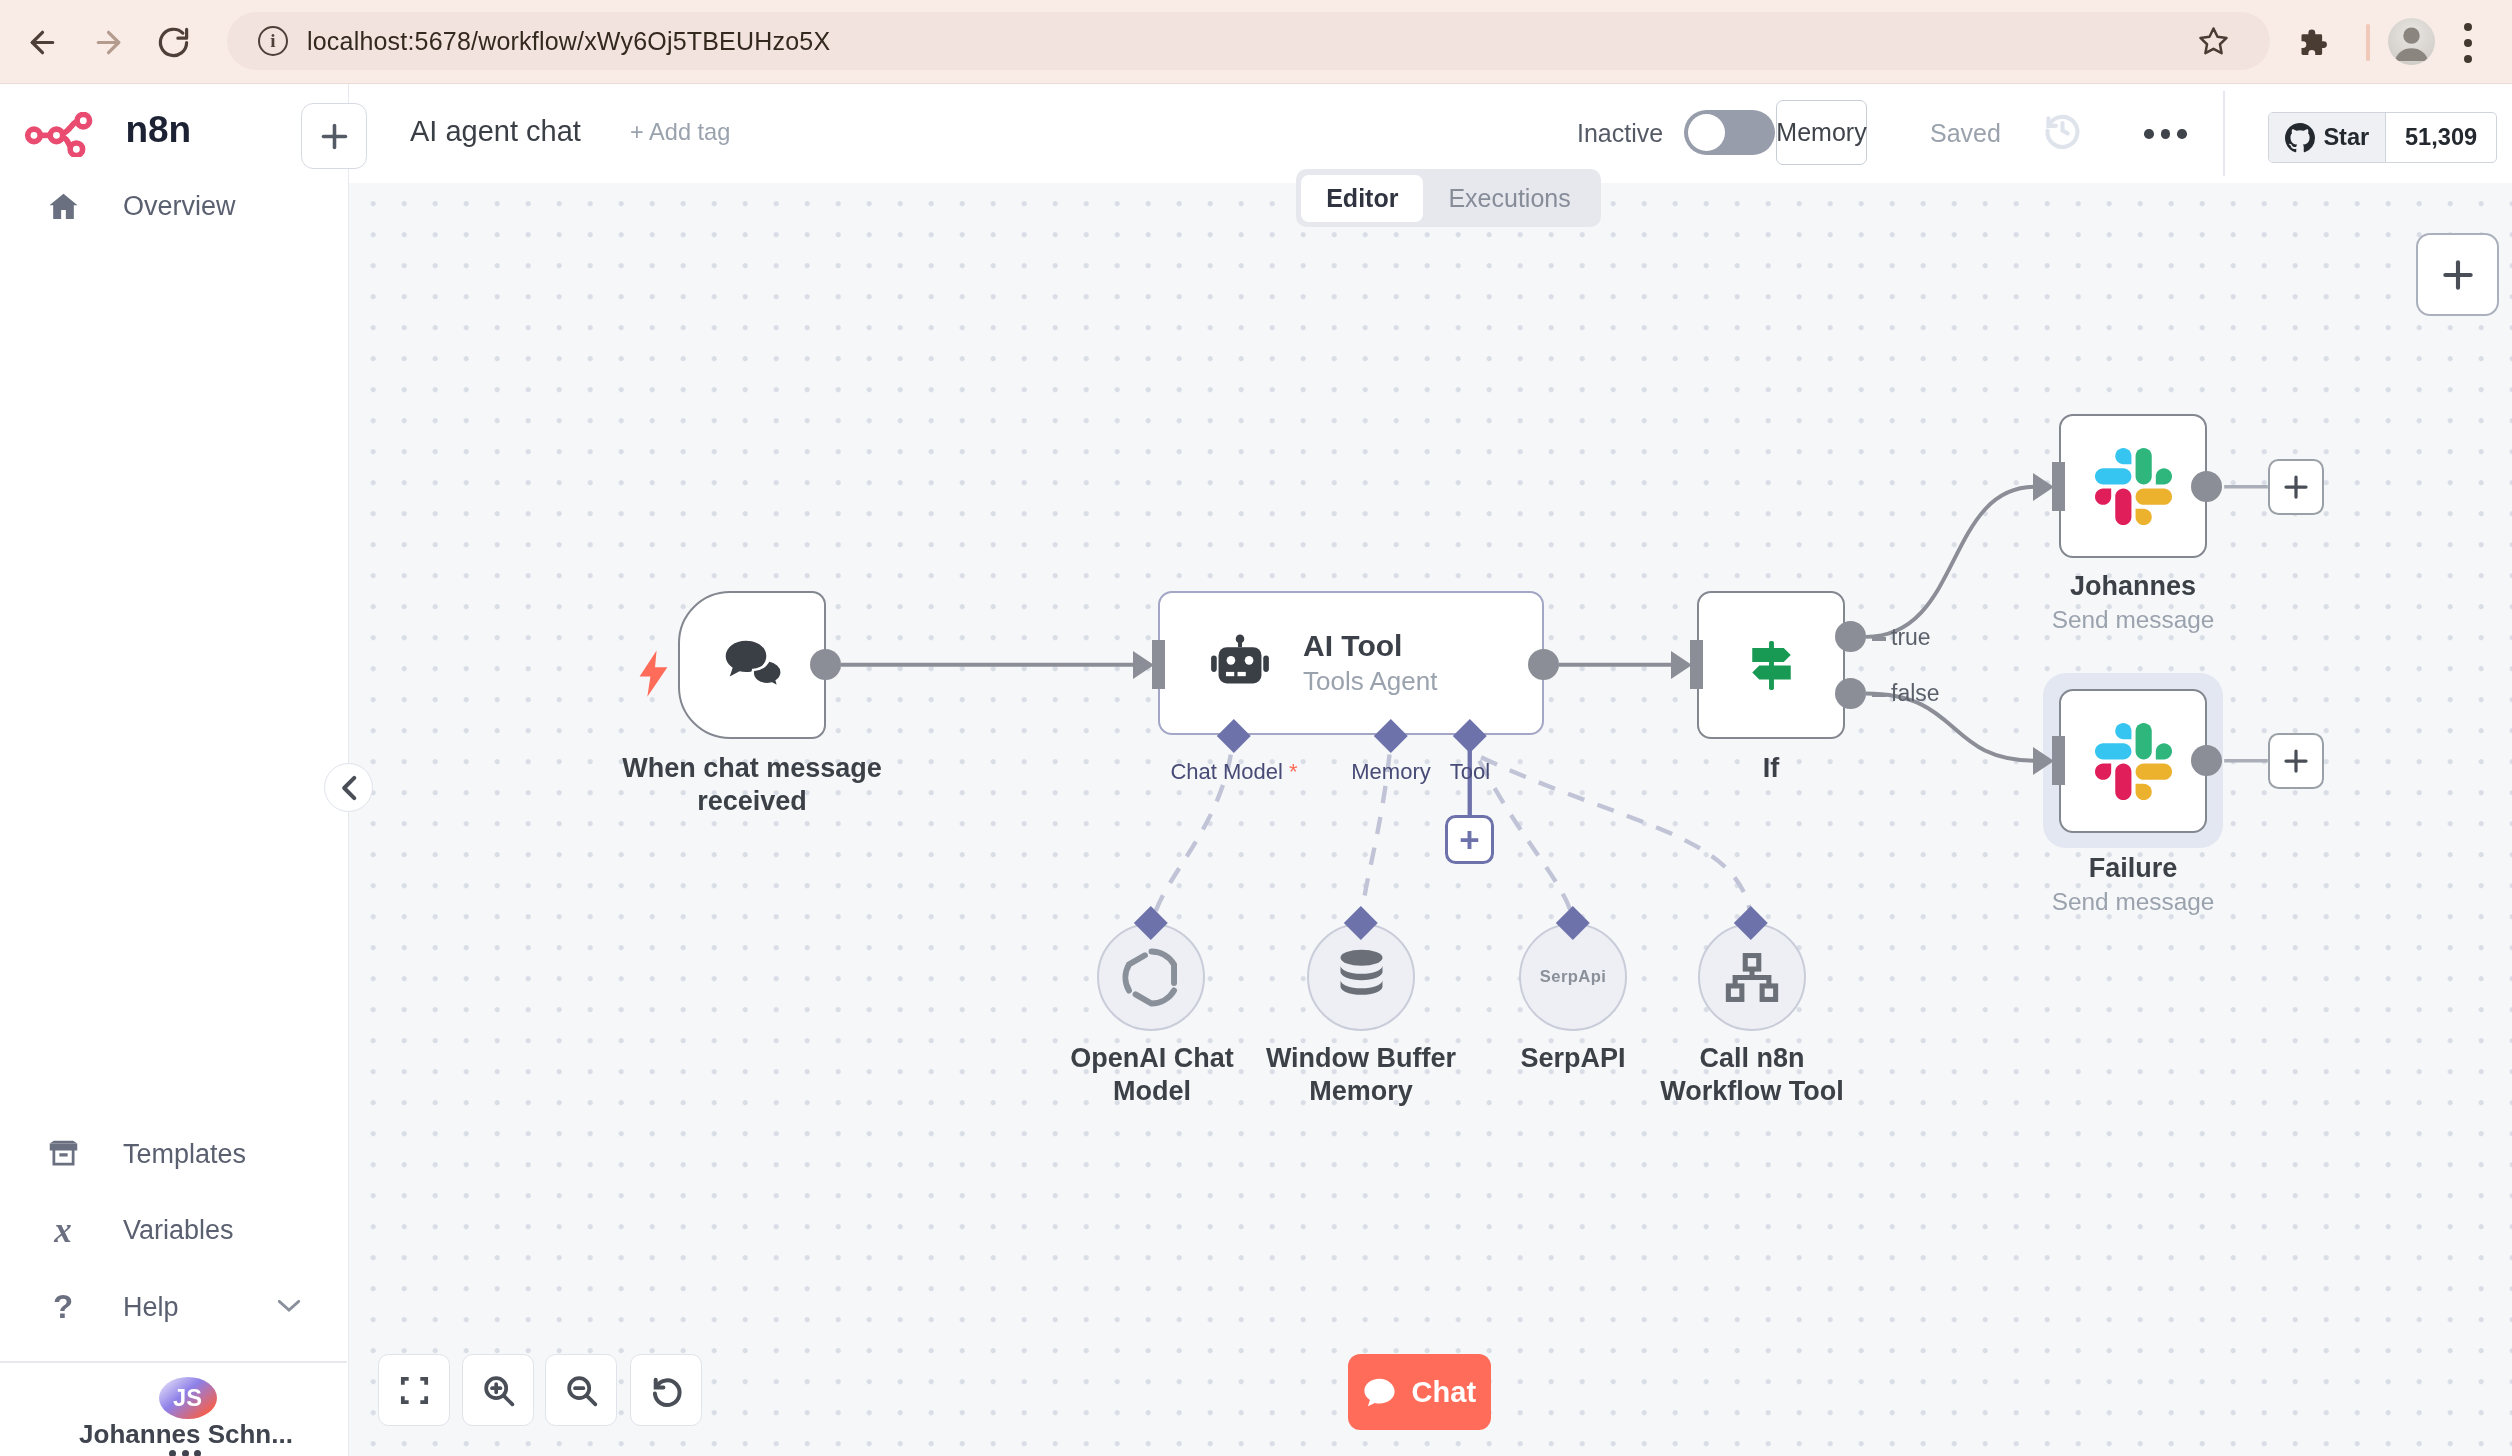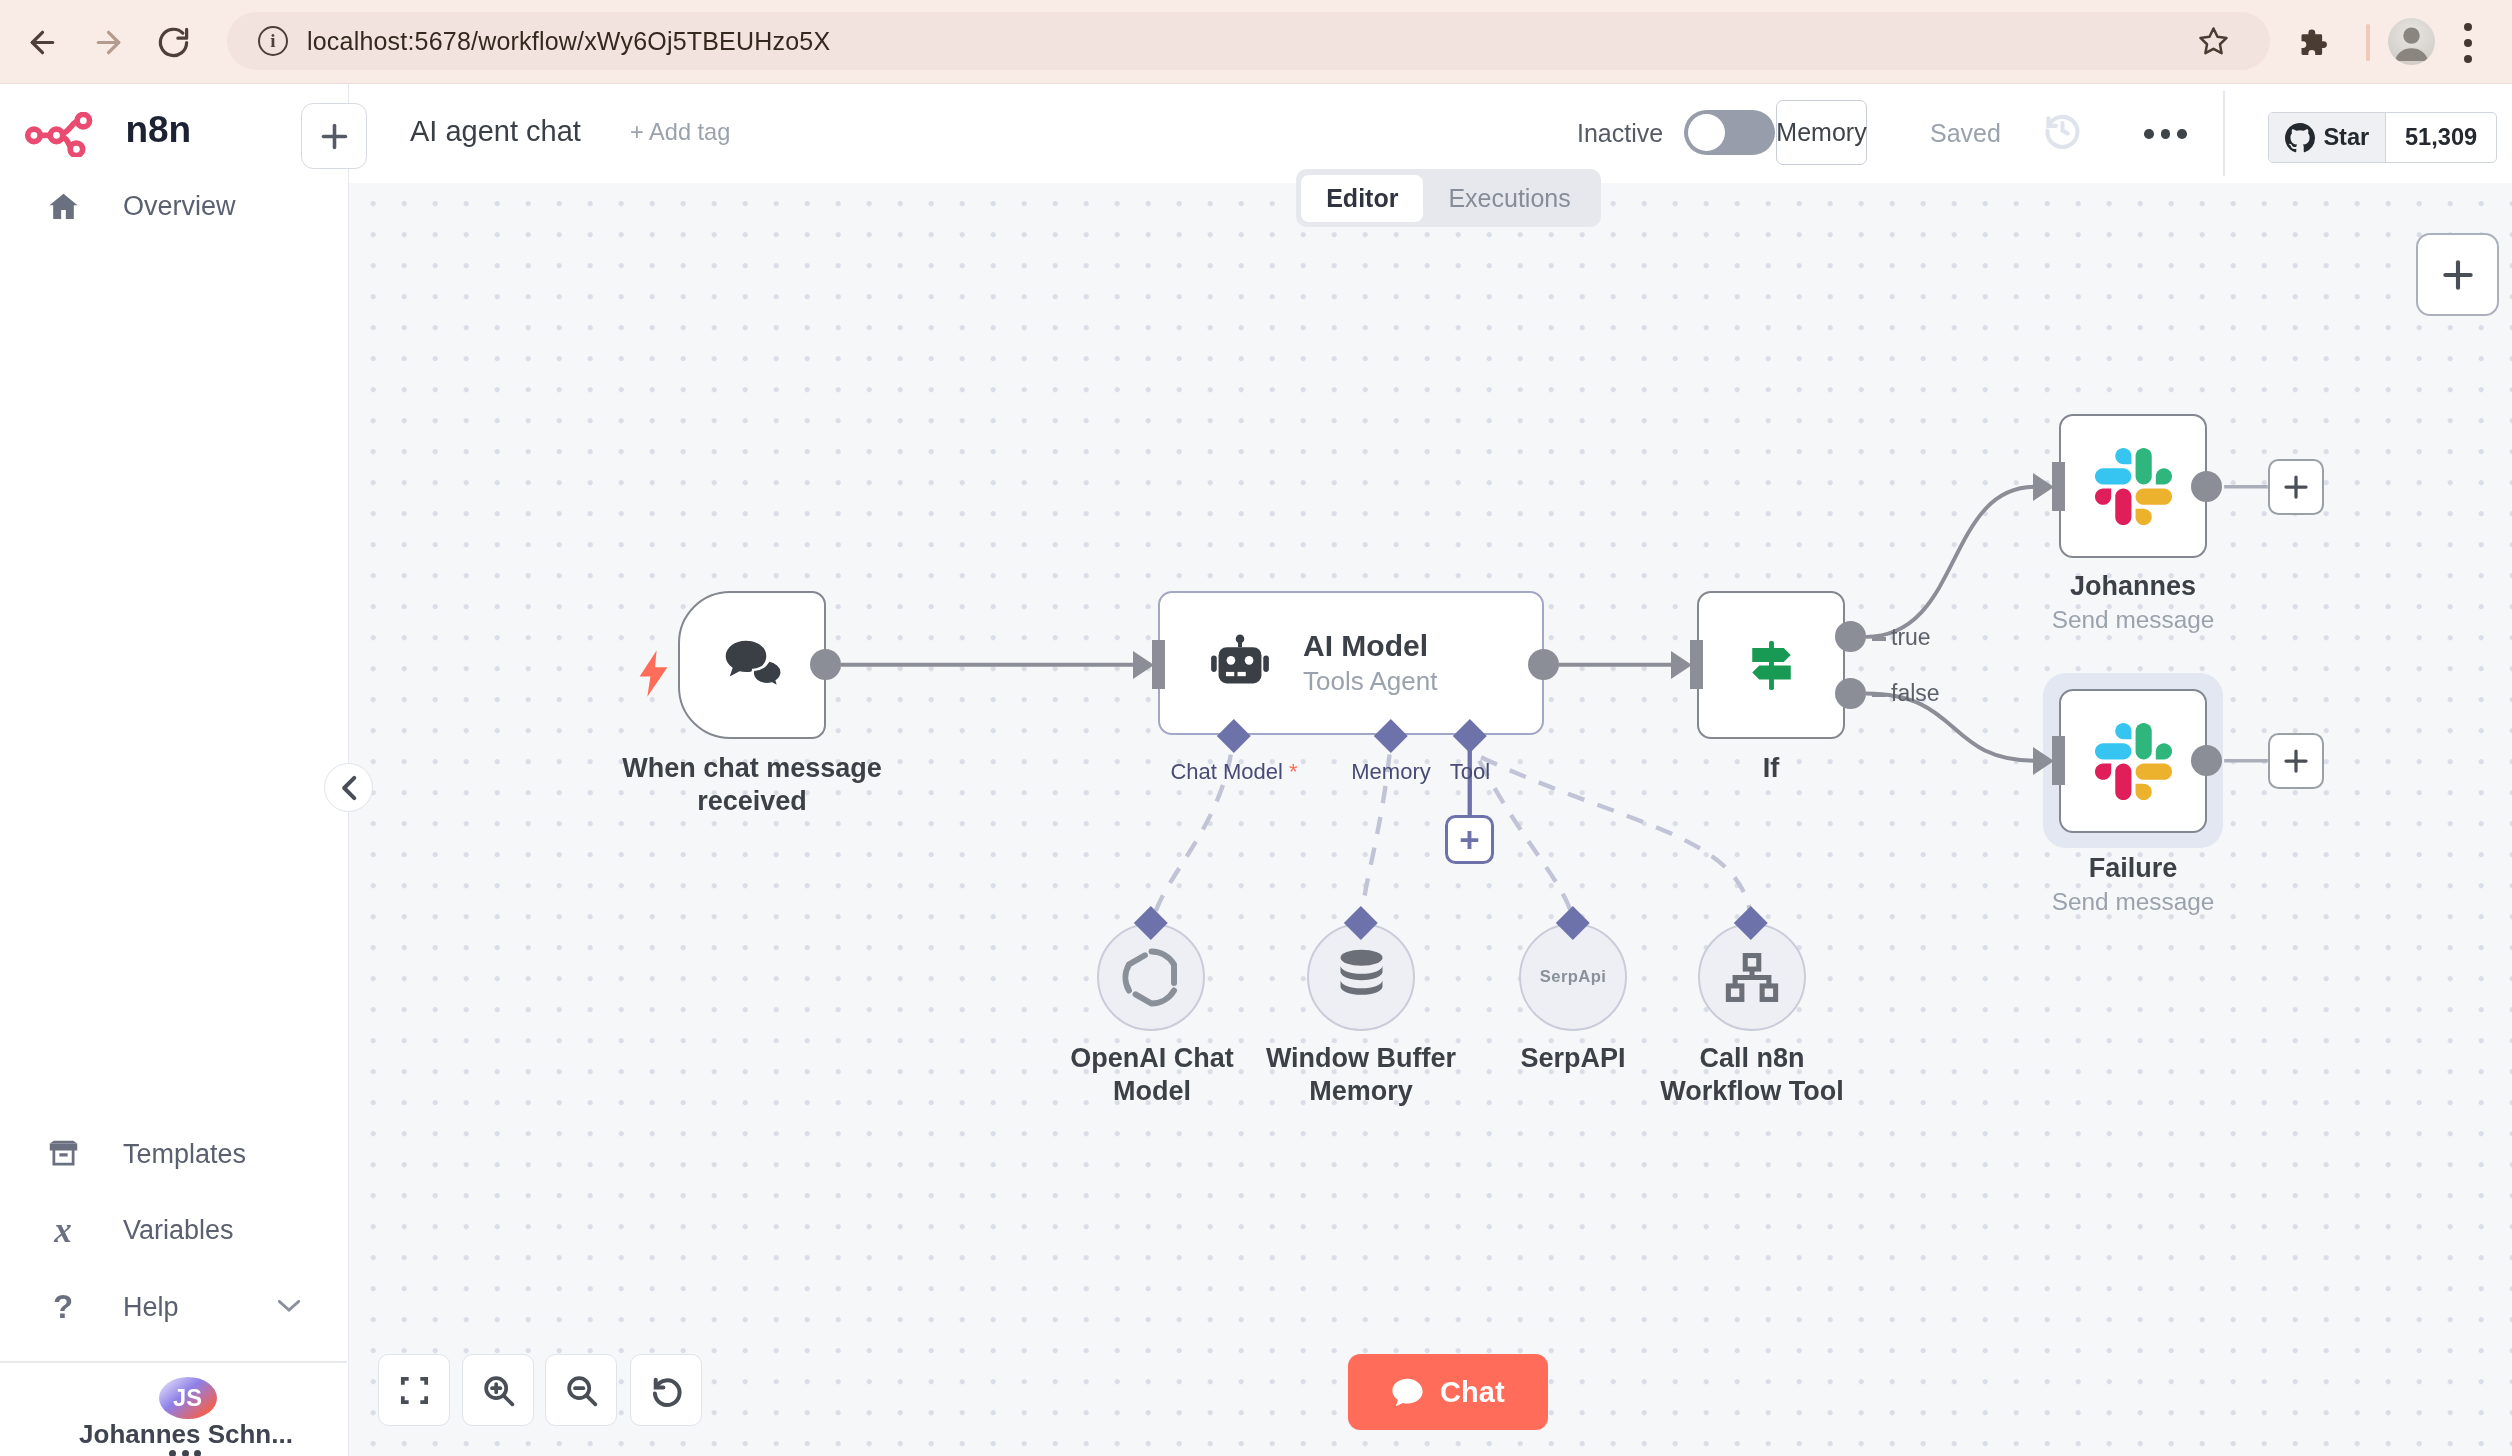--- a/index.html
+++ b/index.html
@@ -103,21 +103,21 @@
   .node-label { position:absolute; text-align:center; z-index:4; transform:translateX(-50%); }
   .node-label .t { font-size:27px; font-weight:700; color:#3c4147; line-height:33px; }
   .node-label .s { font-size:24.4px; color:#9aa2ad; line-height:30px; margin-top:1.7px; }
   .node-label.sub .t { font-weight:600; }
 
   .plus-sq { position:absolute; width:56px; height:56px; background:#fff; border:2.2px solid #9aa0a8; border-radius:10.5px; display:flex; align-items:center; justify-content:center; z-index:4; }
   .plus-sq svg { display:block; }
   .canvas-add { left:2067px; top:50px; width:83px; height:83px; border:2.2px solid #aab0bc; border-radius:14px; }
 
   .ctl-btn { position:absolute; width:72px; height:72px; background:#fff; border:1.7px solid #dfe3ea; border-radius:10.5px; display:flex; align-items:center; justify-content:center; z-index:4; }
-  .chat-btn { position:absolute; left:999px; top:1171px; width:200px; height:76px; background:#ff6d5a; border-radius:12.2px; display:flex; align-items:center; justify-content:center; gap:15.7px; z-index:4; }
+  .chat-btn { position:absolute; left:999px; top:1171px; width:143px; height:76px; background:#ff6d5a; border-radius:12.2px; display:flex; align-items:center; justify-content:center; gap:15.7px; z-index:4; }
   .chat-btn span { color:#fff; font-size:29px; font-weight:700; }
 
   .collapse-btn { position:absolute; left:324px; top:679px; width:49px; height:49px; border-radius:50%; background:#fff; border:1.7px solid #dfe3ea; display:flex; align-items:center; justify-content:center; z-index:30; }
 </style>
 </head>
 <body>
 
 <div class="browser">
   <div class="nav-ic" style="left:21px;">
     <svg width="35" height="35" viewBox="0 0 24 24" fill="none" stroke="#4e4039" stroke-width="2.2" stroke-linecap="round" stroke-linejoin="round">
@@ -336,21 +336,21 @@
             <rect x="7" y="8" width="26" height="22" rx="5"></rect>
             <rect x="2.5" y="13" width="3.4" height="10" rx="1.7"></rect>
               <rect x="34.1" y="13" width="3.4" height="10" rx="1.7"></rect>
             <circle cx="14.5" cy="16" r="2.6" fill="#fff"></circle>
               <circle cx="25.5" cy="16" r="2.6" fill="#fff"></circle>
             <rect x="11.5" y="23" width="5" height="2.6" fill="#fff"></rect>
               <rect x="18.5" y="23" width="5" height="2.6" fill="#fff"></rect>
           </svg>
         </div>
         <div class="agent-txt">
-          <div class="agent-title">AI Model</div>
+          <div class="agent-title">AI Tool</div>
           <div class="agent-sub">Tools Agent</div>
         </div>
       </div>
       <div class="out-dot" style="left:1179px; top:466px;"></div>
 
       <div class="diamond" style="left:873px; top:541px;"></div>
       <div class="diamond" style="left:1030px; top:541px;"></div>
       <div class="diamond" style="left:1109px; top:541px;"></div>
       <div class="port-lbl" style="left:885px; top:576px;"><span>Chat Model</span> <span class="req">*</span></div>
       <div class="port-lbl" style="left:1042px; top:576px;">Memory</div>

